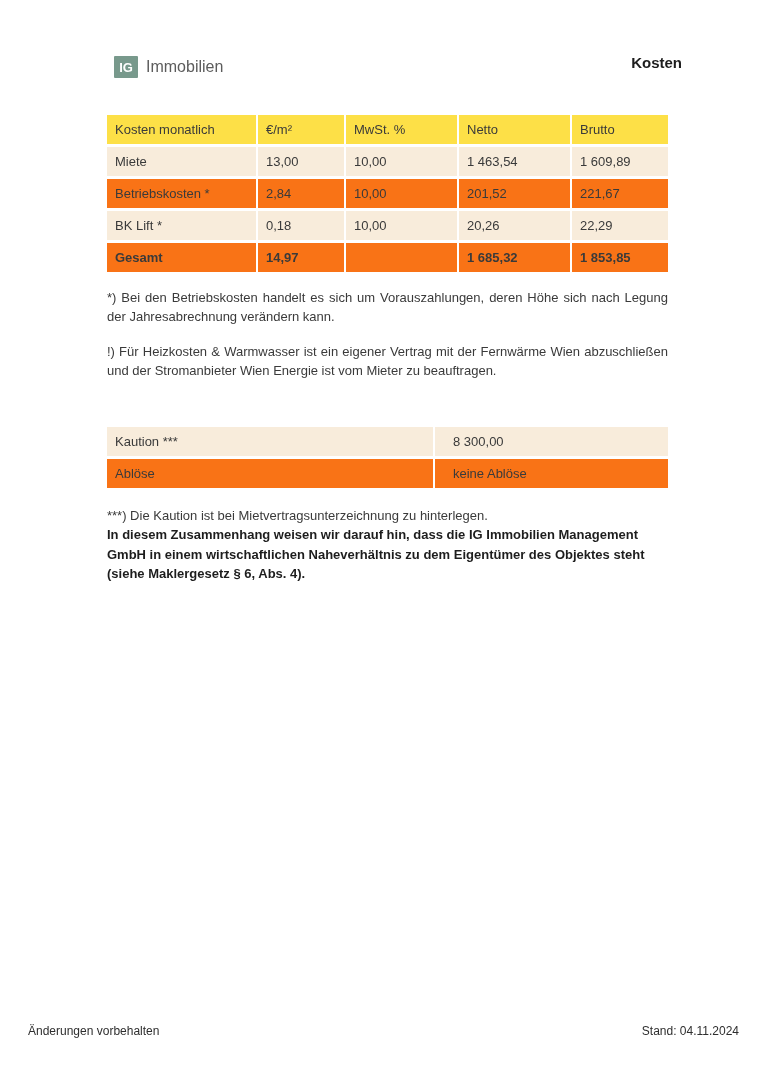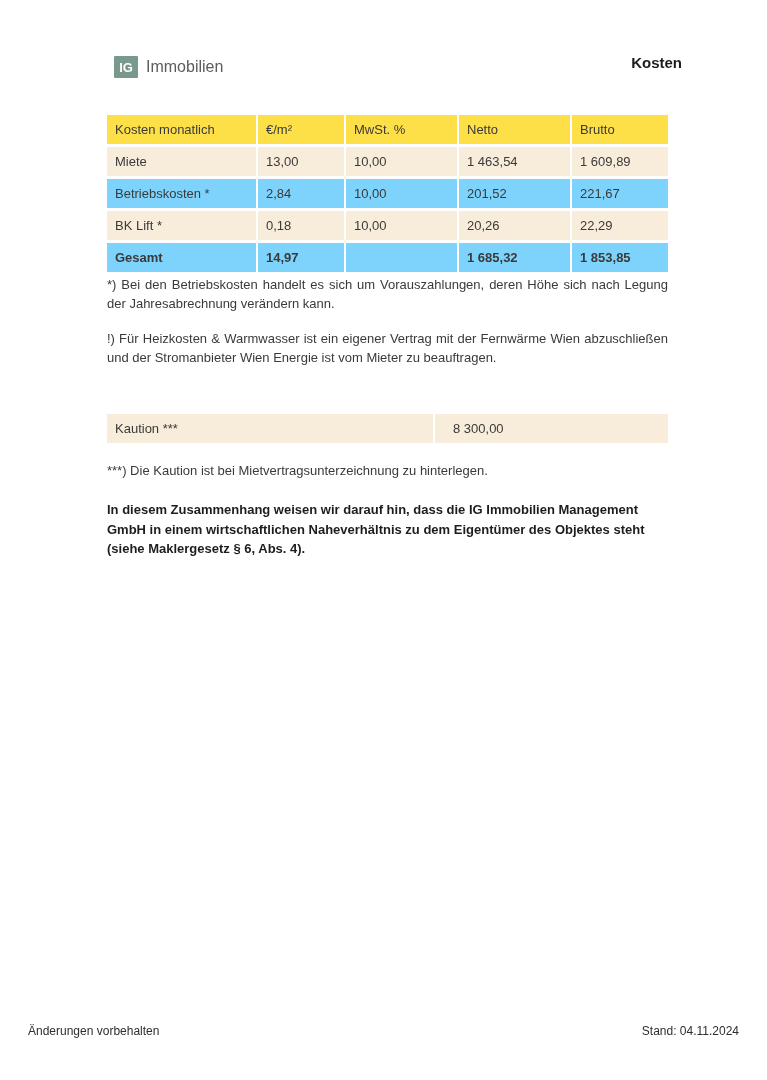--- a/index.html
+++ b/index.html
@@ -43,21 +43,21 @@
   table.costs th, table.costs td {
     font-size:13px; font-weight:normal; color:#3a3a3a;
     padding:7px 8px;
     text-align:left;
     vertical-align:middle;
     white-space:nowrap;
     overflow:hidden;
   }
   table.costs th { background:#fde047;margin-top:33px; }
   tr.row-shaded td { background:#f8ecdb; }
-  tr.row-plain td  { background:#7dd3fc; }
+  tr.row-plain td  { background:#f97316; }
   td.num, th.num { text-align:right; }
   tr.total td { font-weight:bold; }
 
   
   .monthly col.c0 { width:149px; }
   .monthly col.c1 { width:86px; }
   .monthly col.c2 { width:111px; }
   .monthly col.c3 { width:111px; }
   .monthly col.c4 { width:96px; }
 
@@ -65,27 +65,27 @@
   .onetime col.c0 { width:326px; }
   .onetime col.c1 { width:233px; }
   .onetime th.val, .onetime td.val { padding-left:18px; }
 
   .note {
     width:561px;
     font-size:13px; line-height:19px;
     text-align:justify;
     color:#3a3a3a;
   }
-  .note-1 { }
+  .note-1 { margin-top:13px; }
   .note-2 { margin-top:16px; }
   .onetime-wrap { margin-top:44px; }
   .note-3 { margin-top:15px; text-align:left; }
   .disclosure {
     width:561px;
-    margin-top:20px;
+    margin-top:0;
     font-size:13px; line-height:19.5px;
     font-weight:bold; color:#1d1d1d;
     text-align:left;
   }
 
   
   .footer {
     position:absolute; left:28px; right:28px; top:1024px;
     display:flex; justify-content:space-between;
     font-size:12px; color:#2e2e2e;gap:20px;
@@ -156,20 +156,24 @@
     <table class="costs onetime">
       <colgroup>
           <col class="c0">
           <col class="c1">
         </colgroup>
       <tbody>
       <tr class="row-shaded">
         <td>Kaution ***</td>
         <td class="val">8 300,00</td>
       </tr>
+      <tr class="row-plain">
+        <td>Ablöse</td>
+        <td class="val">keine Ablöse</td>
+      </tr>
     </tbody>
       </table>
   </div>
 
   <p class="note note-3">***) Die Kaution ist bei Mietvertragsunterzeichnung zu hinterlegen.</p>
   <p class="disclosure">In diesem Zusammenhang weisen wir darauf hin, dass die IG Immobilien Management GmbH in einem wirtschaftlichen Naheverhältnis zu dem Eigentümer des Objektes steht (siehe Maklergesetz § 6, Abs. 4).</p>
 
 </div>
 
 <div class="footer">

